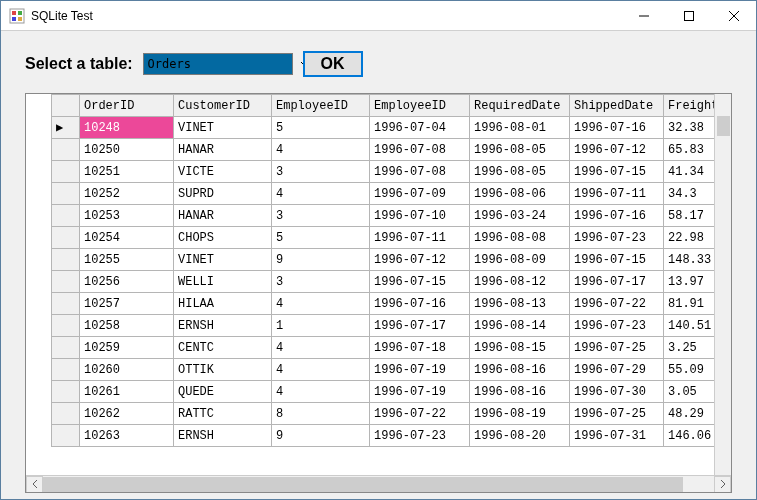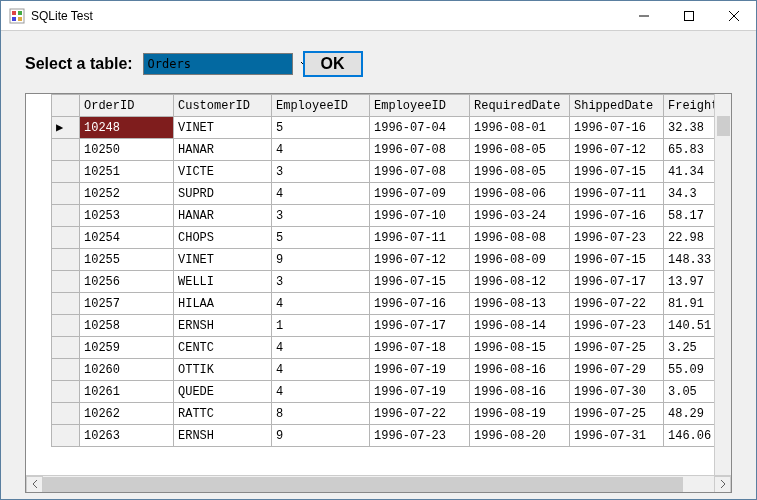--- a/index.html
+++ b/index.html
@@ -17,21 +17,21 @@
     .combo-text { flex: 1; font-size: 12px; font-family: "SimSun", monospace; color: #000; background: transparent; border: none; outline: none; }
     .combo-arrow { width: 16px; height: 18px; display: flex; align-items: center; justify-content: center; }
     .ok-btn { height: 26px; width: 60px; border: 2px solid #0078d7; background: #e1e1e1; font-size: 16px; font-weight: bold; cursor: pointer; }
     .grid-wrap { flex: 1; border: 1px solid #888; background: #fff; display: flex; flex-direction: column; overflow: hidden; }
     .grid-scroll { flex: 1; overflow: hidden; position: relative; margin-left: 25px; }
     .grid { border-collapse: collapse; width: 100%; table-layout: fixed; font-family: "SimSun","Courier New",monospace; font-size: 12px; }
     .grid th, .grid td { border: 1px solid #b5b5b5; padding: 3px 4px; text-align: left; height: 22px; white-space: nowrap; overflow: hidden; }
     .grid th { background: #f0f0f0; font-weight: normal; color: #000; }
     .rowhdr { width: 28px; background: #f0f0f0; text-align: center; }
     .grid td.rowhdr { background: #f0f0f0; }
-    .selected { background: #7f1d1d; color: #fff; }
+    .selected { background: #ec4899; color: #fff; }
     .hscroll { height: 17px; background: #f0f0f0; border-top: 1px solid #ccc; display: flex; align-items: center; }
     .hscroll-btn { width: 17px; height: 17px; background: #f0f0f0; border: 1px solid #ccc; display: flex; align-items: center; justify-content: center; }
     .hscroll-track { flex: 1; height: 17px; background: #f0f0f0; position: relative; }
     .hscroll-thumb { position: absolute; left: 0; top: 1px; height: 15px; width: 640px; background: #cdcdcd; }
     .vscroll { position: absolute; right: 0; top: 0; bottom: 0; width: 17px; background: #f0f0f0; border-left: 1px solid #ccc; }
     .vscroll-thumb { position: absolute; top: 22px; left: 2px; width: 13px; height: 20px; background: #cdcdcd; }
     .col-orderid { width: 94px; }
     .col-customerid { width: 98px; }
     .col-employeeid { width: 98px; }
     .col-orderdate { width: 100px; }

